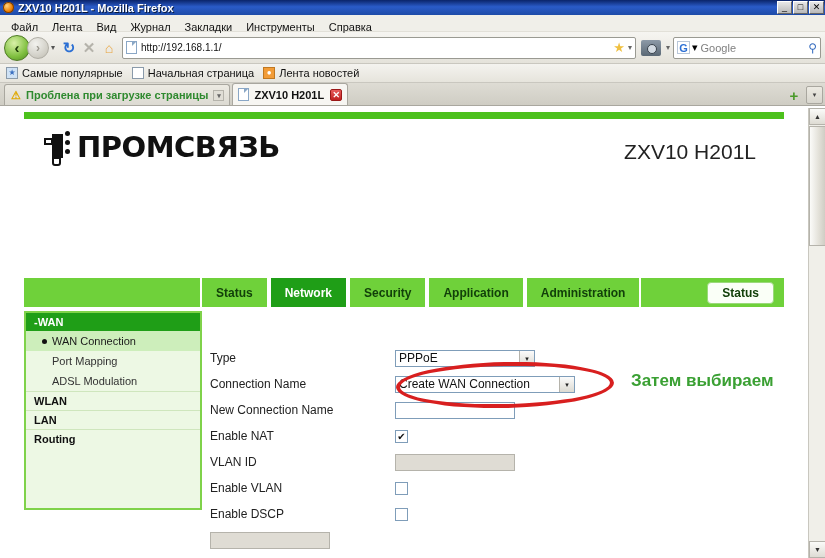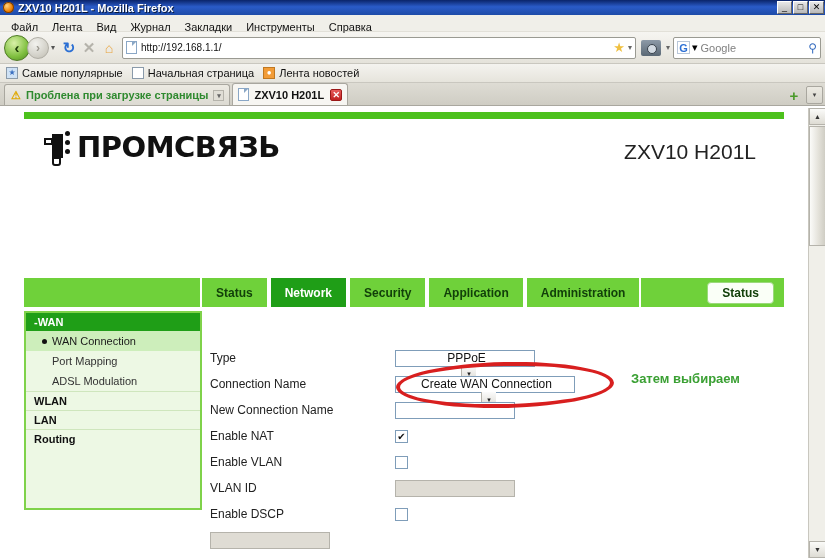--- a/index.html
+++ b/index.html
@@ -323,21 +323,21 @@
   }
   .fctl { display:flex; align-items:center; }
 
   select.fsel, .fselfake {
     height:17px; font-size:12px; font-family:"Liberation Sans", sans-serif;
     border:1px solid #7f9db9; background:#fff; color:#111;
     padding:0 1px;
   }
   .fselfake {
     display:flex; align-items:center; justify-content:space-between;
-    padding:0 0 0 3px; line-height:15px;flex-direction:column;
+    padding:0 0 0 3px; line-height:15px;
   }
   .fselfake .arrowbox {
     width:15px; height:15px; margin:0 0 0 4px; flex:none;
     background:linear-gradient(to bottom,#fbfbfb,#dcdad2);
     border-left:1px solid #b5b3ab;
     display:flex; align-items:center; justify-content:center;
     font-size:7px; color:#222;
   }
   .fselfake.disabled { background:#dfdcd4; color:#8c8a82; border-color:#b5b3ab; }
   .fselfake.disabled .arrowbox { color:#9a988f; }
@@ -351,21 +351,21 @@
 
   .fcheck {
     width:13px; height:13px; border:1px solid #7f9db9;
     background:#fff; display:flex; align-items:center; justify-content:center;
     font-size:10px; color:#111; line-height:11px;
   }
 
   
   .annot-text {
     position:absolute; left:631px; top:263px;
-    font-size:13px; font-weight:bold; color:#3aa033;
+    font-size:17px; font-weight:bold; color:#3aa033;
     font-family:"Liberation Sans", sans-serif;
   }
   .annot-ellipse {
     position:absolute; left:396px; top:254px; width:218px; height:46px;
     border:4px solid #d81f1f; border-radius:50%;
     transform:rotate(-1.2deg);
   }
 </style>
 </head>
 <body>
@@ -528,30 +528,30 @@
       </div>
 
       <div class="frow">
         <div class="flabel">Enable NAT</div>
         <div class="fctl">
           <div class="fcheck">✔</div>
         </div>
       </div>
 
       <div class="frow">
+        <div class="flabel">VLAN ID</div>
+        <div class="fctl">
+          <input class="ftext disabled" style="width: 120px;" disabled="" value="">
+        </div>
+      </div>
+
+      <div class="frow">
         <div class="flabel">Enable VLAN</div>
         <div class="fctl">
           <div class="fcheck"></div>
-        </div>
-      </div>
-
-      <div class="frow">
-        <div class="flabel">VLAN ID</div>
-        <div class="fctl">
-          <input class="ftext disabled" style="width: 120px;" disabled="" value="">
         </div>
       </div>
 
 
       <div class="frow">
         <div class="flabel">Enable DSCP</div>
         <div class="fctl">
           <div class="fcheck"></div>
         </div>
       </div>

